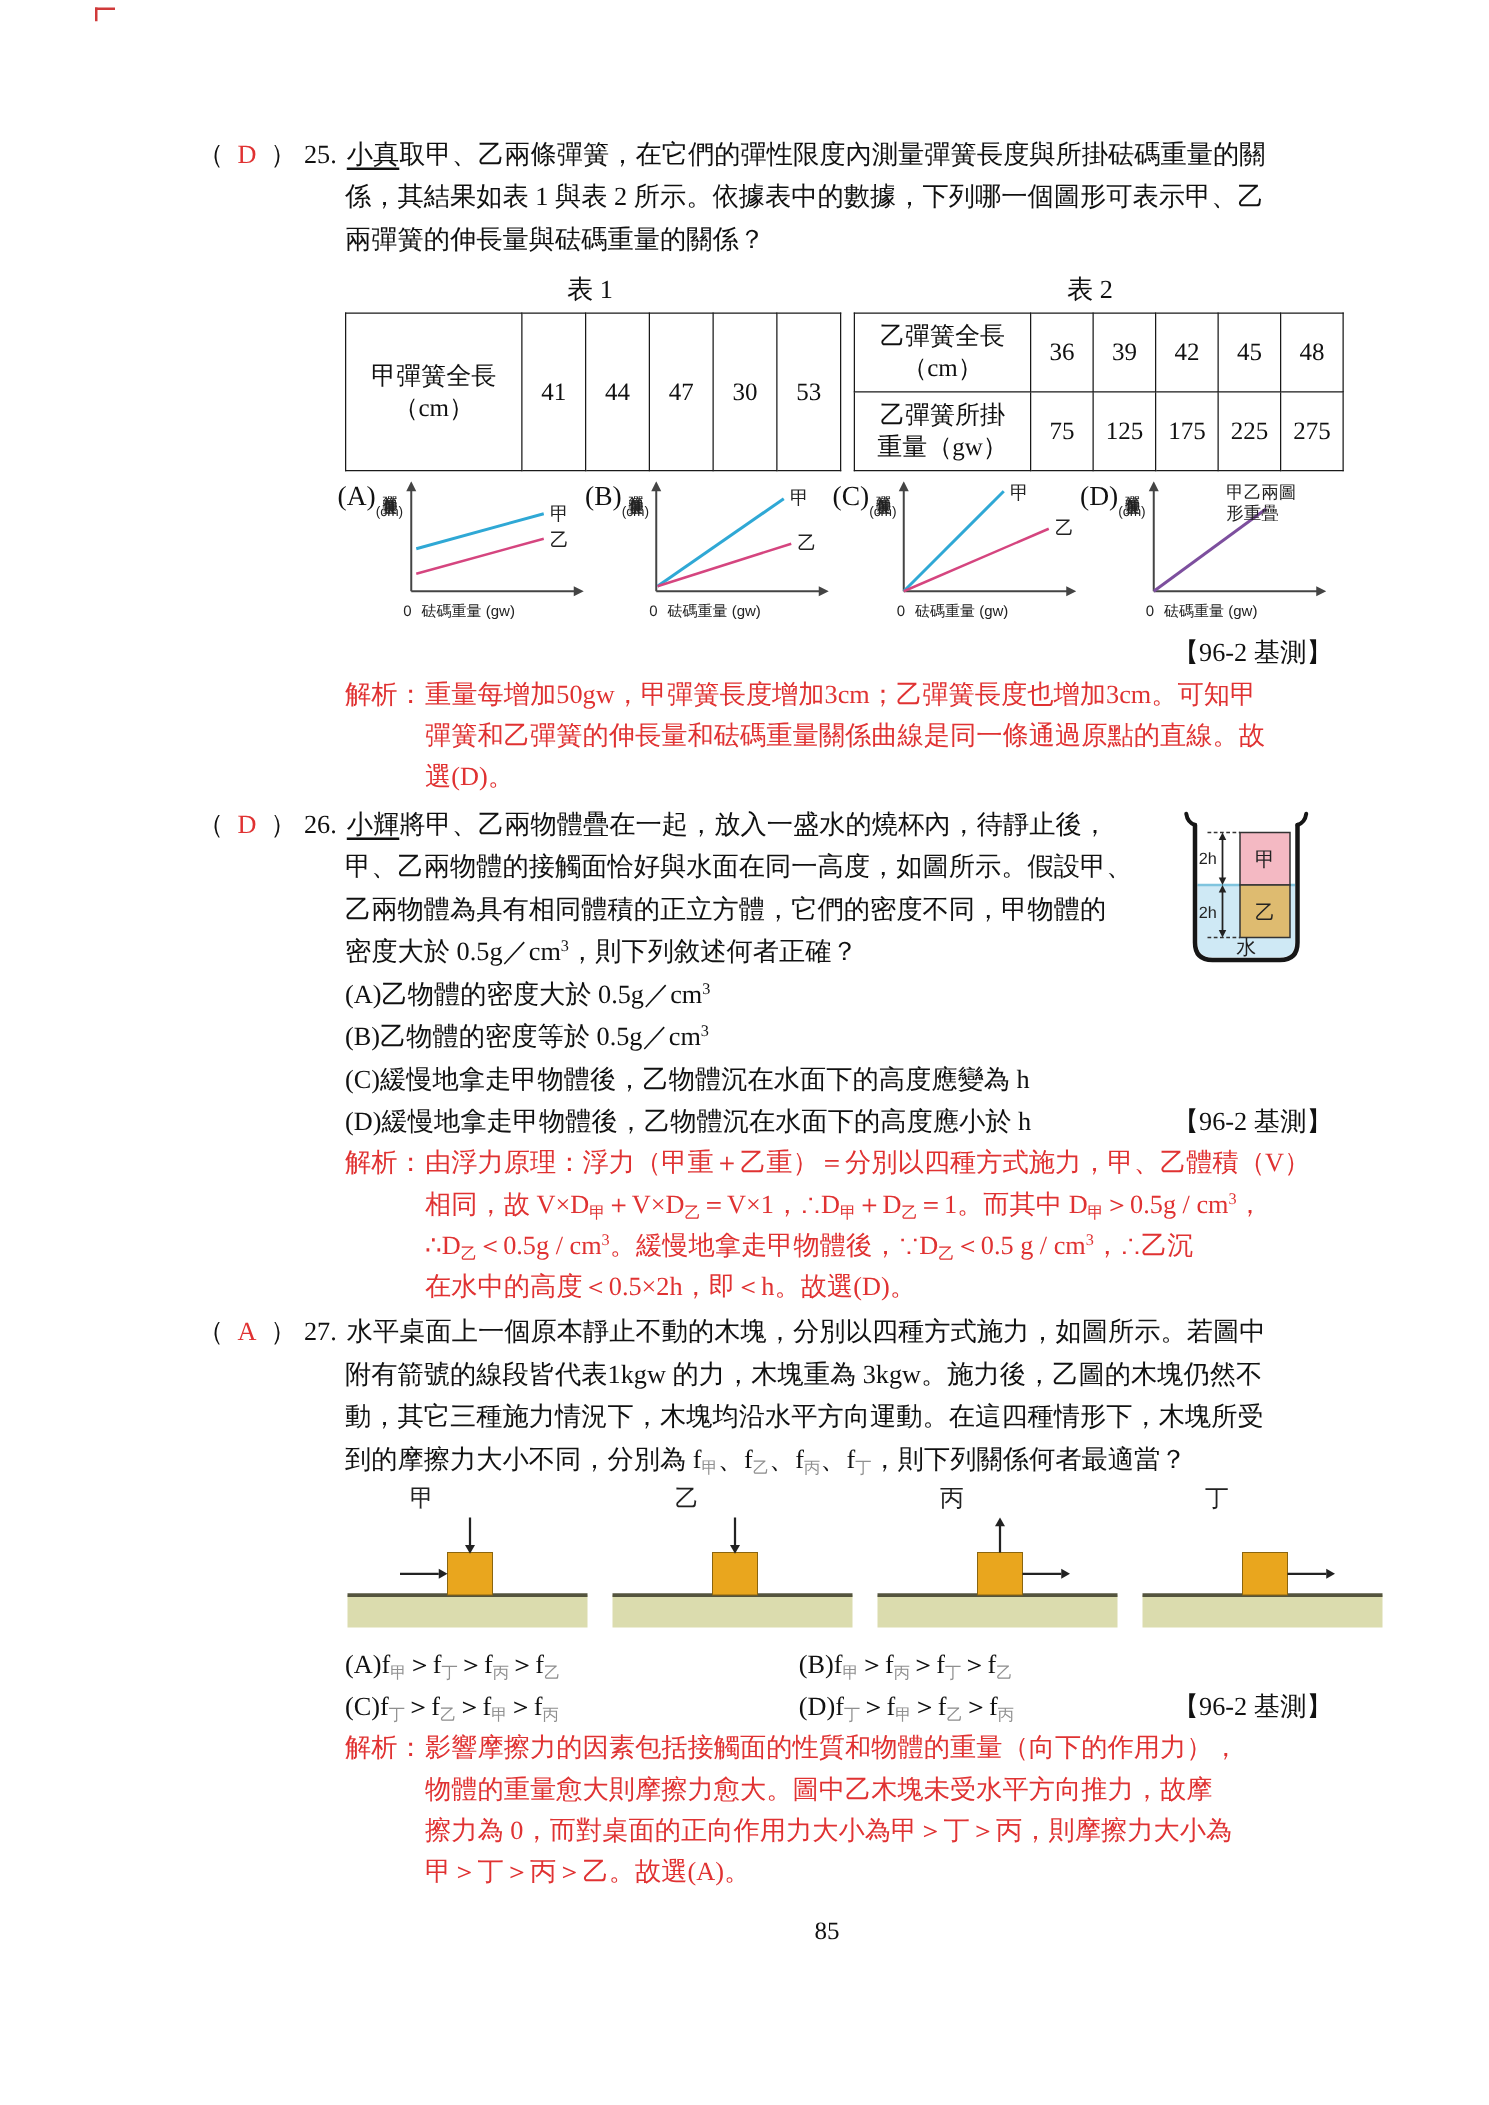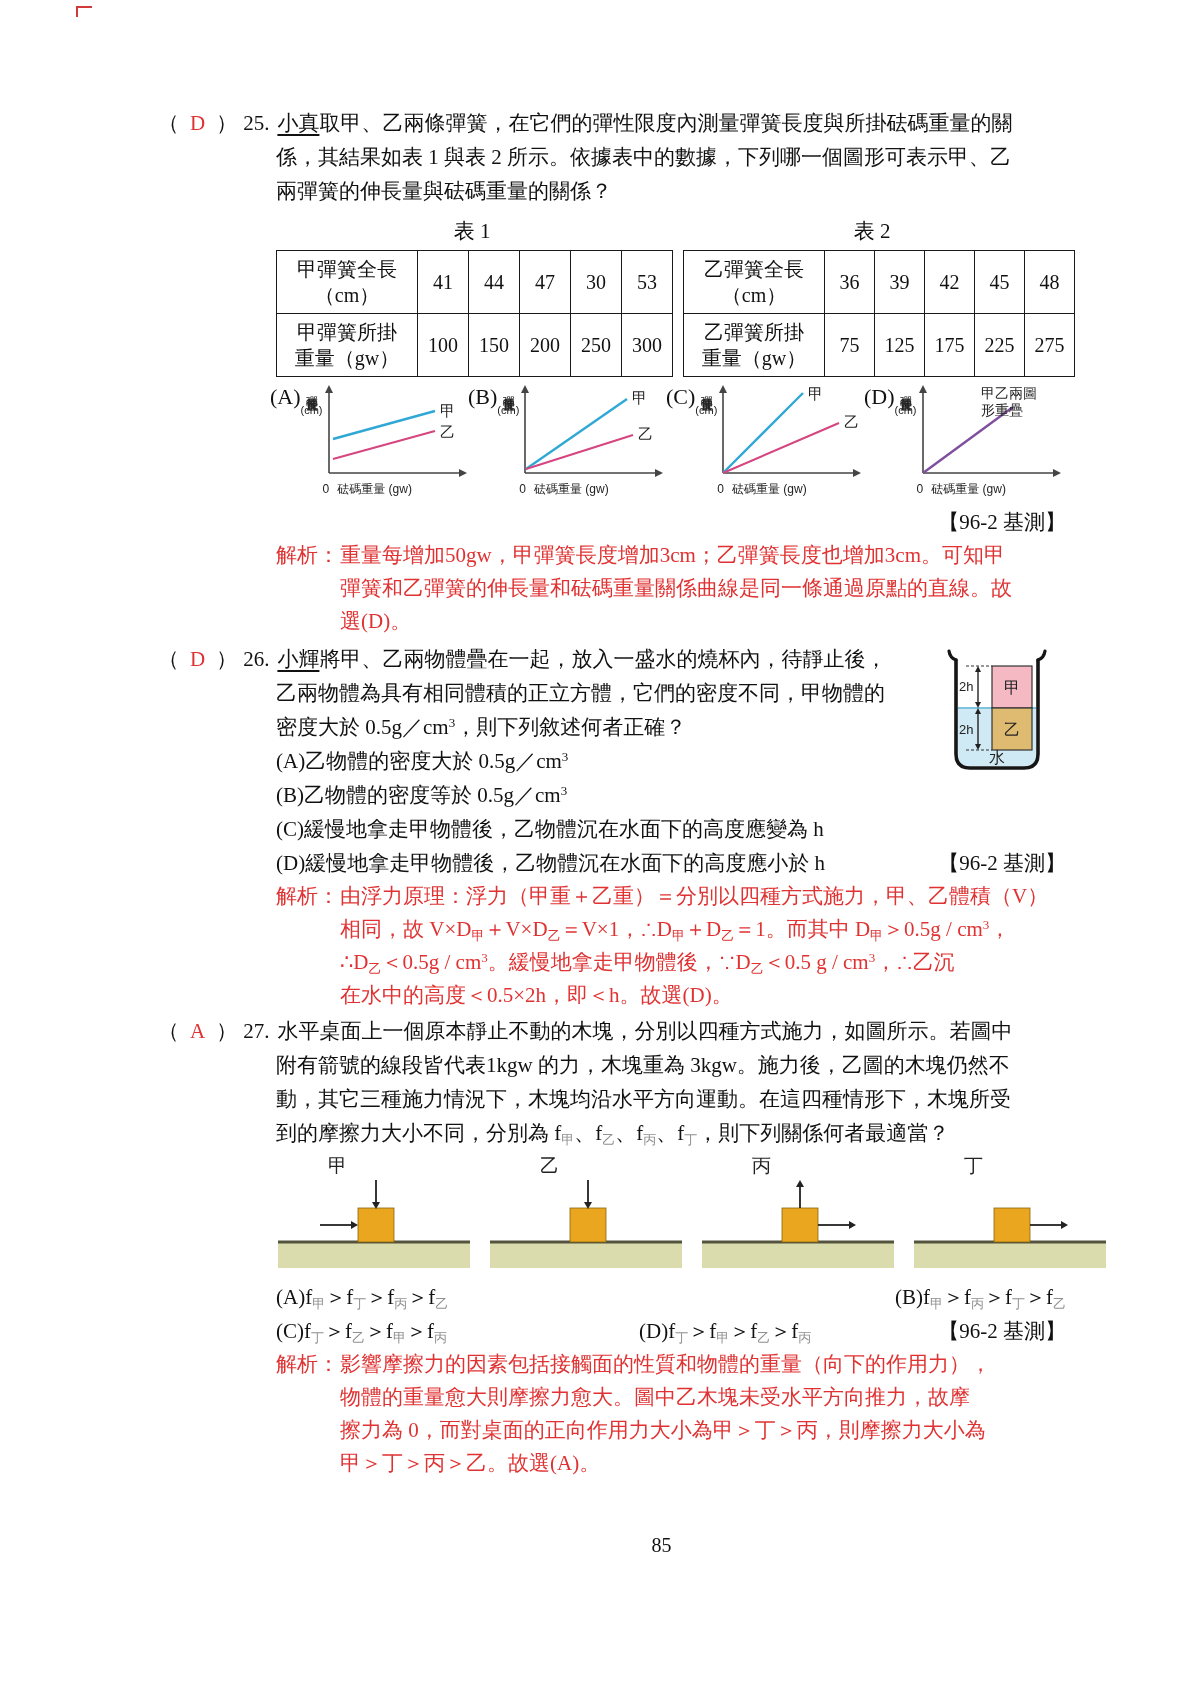--- a/index.html
+++ b/index.html
@@ -39,21 +39,21 @@
       font-family:"Liberation Sans","DejaVu Sans",sans-serif;}
   .gyv{writing-mode:vertical-rl;text-orientation:upright;font-size:12px;line-height:13px;letter-spacing:1px;color:#222;}
   .gcm{font-size:11px;color:#222;margin-top:1px;}
   .gp{position:relative;}
   .gx{display:flex;font-family:"Liberation Sans","DejaVu Sans",sans-serif;font-size:12px;line-height:13px;color:#222;margin-top:-6px;}
   .g0{margin-left:2px;}
   .gxl{margin-left:8px;}
   svg text{font-family:"Liberation Sans","DejaVu Sans",sans-serif;fill:#222;}
   .srcline{margin-left:118px;width:790px;text-align:right;margin-top:2px;}
   .q26wrap{position:relative;margin-top:4px;}
-  .optrow{display:flex;margin-left:118px;width:790px;white-space:nowrap;justify-content:space-between;}
+  .optrow{display:flex;margin-left:118px;width:790px;white-space:nowrap;}
   .optrow .tag{margin-left:auto;}
   .beaker{position:absolute;left:776px;top:2px;}
   
   .frics{display:flex;margin-left:118px;margin-top:4px;gap:14px;}
   .fric{width:198px;}
   .flabel{display:block;margin-left:52px;font-family:"Liberation Sans","DejaVu Sans",sans-serif;
           font-size:19px;line-height:24px;color:#222;}
   .pageno{position:absolute;left:0;right:0;top:1528px;text-align:center;font-size:20px;padding-left:36px;}
 </style>
 </head>
@@ -81,29 +81,20 @@
         <table class="t1">
           <tbody>
               <tr>
             <td class="tlabel">甲彈簧全長
 （cm）</td>
             <td class="tv1">41</td>
             <td class="tv1">44</td>
             <td class="tv1">47</td>
             <td class="tv1">30</td>
             <td class="tv1">53</td>
-          </tr>
-          <tr>
-            <td class="tlabel">甲彈簧所掛
-重量（gw）</td>
-            <td class="tv1">100</td>
-            <td class="tv1">150</td>
-            <td class="tv1">200</td>
-            <td class="tv1">250</td>
-            <td class="tv1">300</td>
           </tr>
         </tbody>
           </table>
         <table class="t2">
           <tbody>
               <tr>
             <td class="tlabel">乙彈簧全長
 （cm）</td>
             <td class="tv2">36</td>
             <td class="tv2">39</td>
@@ -231,20 +222,21 @@
           <div>彈簧和乙彈簧的伸長量和砝碼重量關係曲線是同一條通過原點的直線。故</div>
           <div>選(D)。</div>
         </div>
       </div>
     </div>
 
     <div class="q26wrap">
       <div class="qfirst">
         <span>（</span><span class="ans">D</span><span>）</span><span class="qnum">26.</span><span class="u">小輝</span><span>將甲、乙兩物體疊在一起，放入一盛水的燒杯內，待靜止後，</span>
       </div>
+      <div class="cont">甲、乙兩物體的接觸面恰好與水面在同一高度，如圖所示。假設甲、</div>
       <div class="cont">乙兩物體為具有相同體積的正立方體，它們的密度不同，甲物體的</div>
       <div class="cont">密度大於 0.5g／cm<sup>3</sup>，則下列敘述何者正確？</div>
       <div class="cont">(A)乙物體的密度大於 0.5g／cm<sup>3</sup></div>
       <div class="cont">(B)乙物體的密度等於 0.5g／cm<sup>3</sup></div>
       <div class="cont">(C)緩慢地拿走甲物體後，乙物體沉在水面下的高度應變為 h</div>
       <div class="optrow">
         <span>(D)緩慢地拿走甲物體後，乙物體沉在水面下的高度應小於 h</span>
         <span class="tag">【96-2 基測】</span>
       </div>
 

